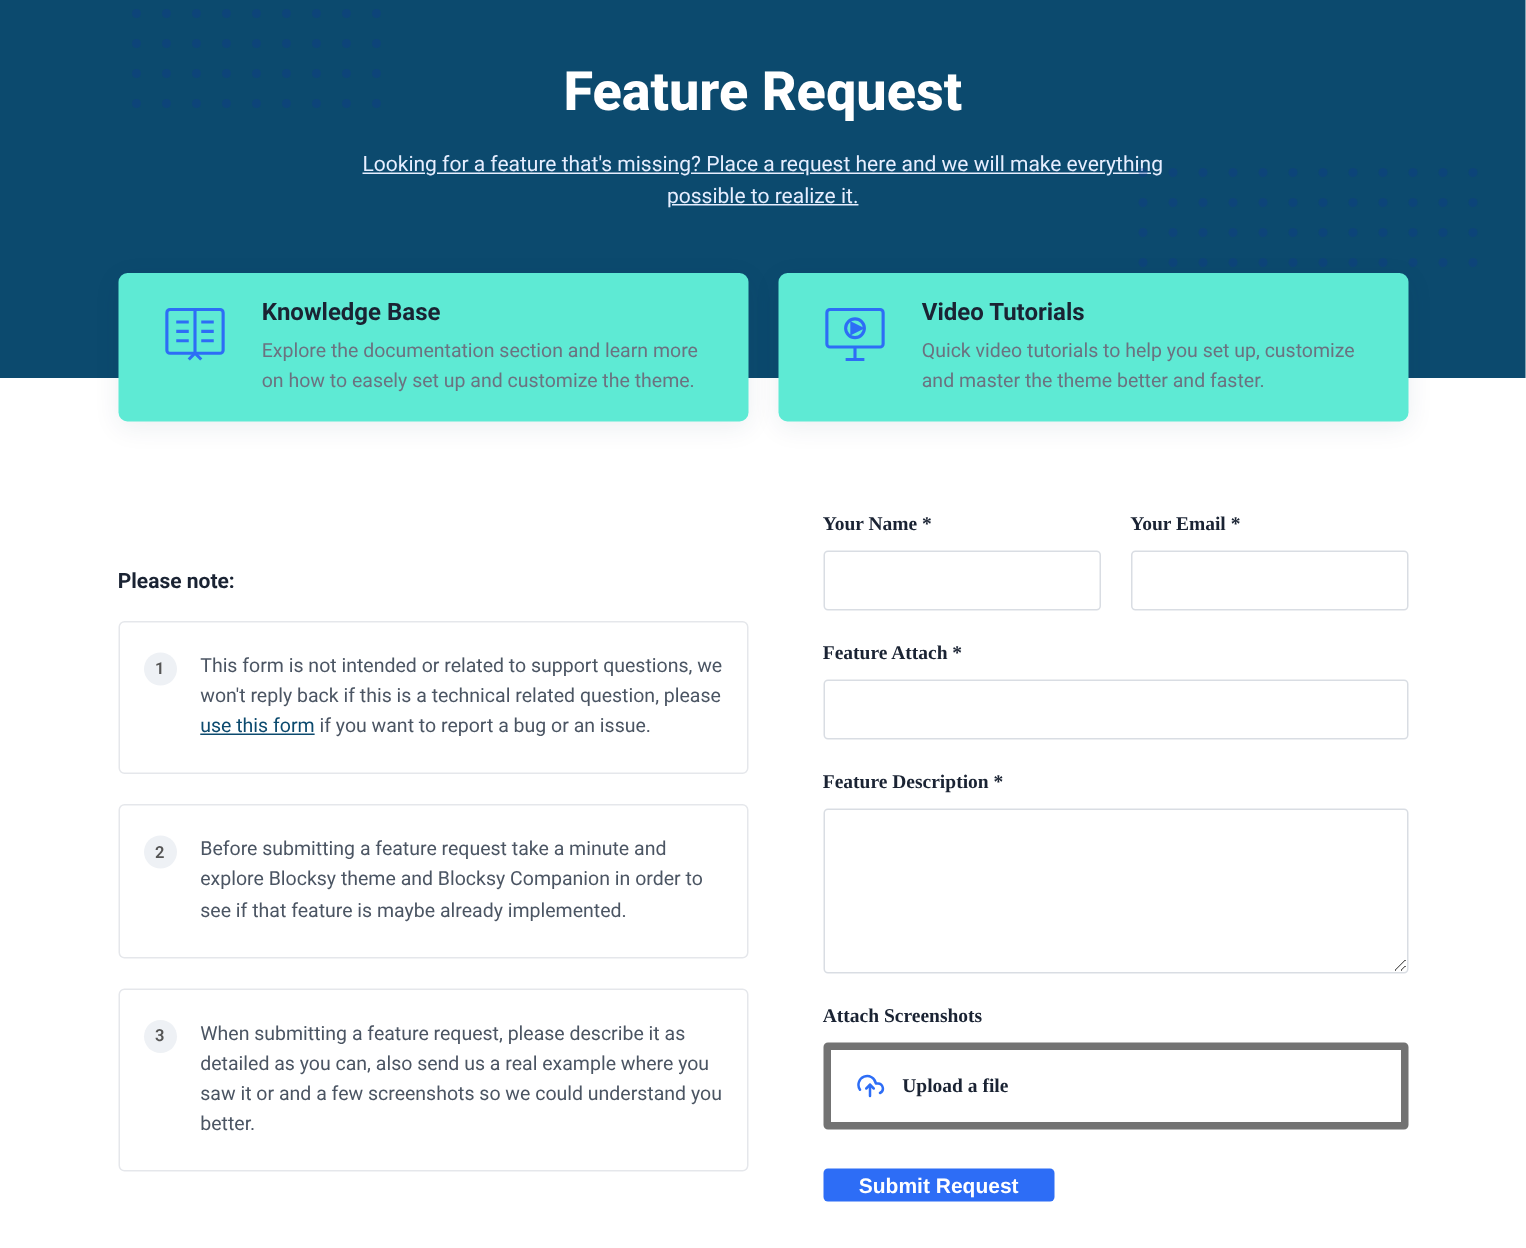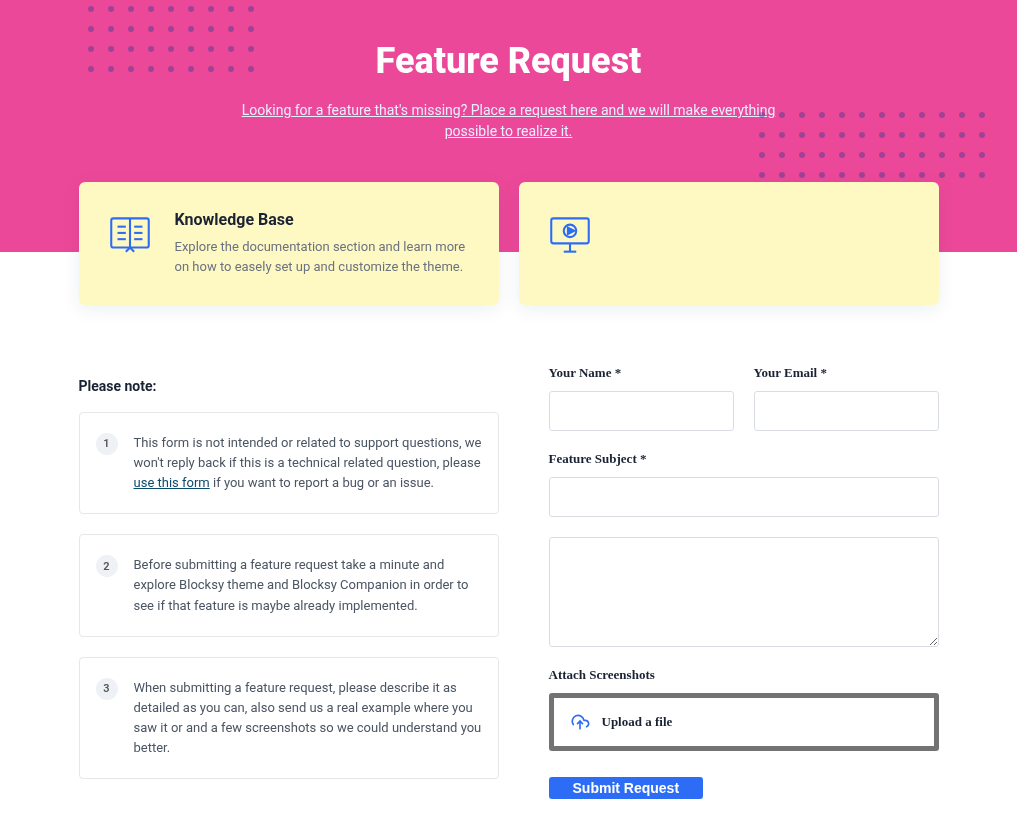--- a/index.html
+++ b/index.html
@@ -3,21 +3,21 @@
 <meta charset="utf-8">
 <style>
   * { box-sizing: border-box; margin: 0; padding: 0; }
   body {
     font-family: -apple-system, BlinkMacSystemFont, "Segoe UI", Roboto, Helvetica, Arial, sans-serif;
     background: #fff;
     color: #222;
     width: 1017px;
   }
   .hero {
-    background: #ec4899;
+    background: #0c4a6e;
     padding: 40px 0 110px;
     text-align: center;
     position: relative;
     overflow: hidden;
   }
   .dots {
     position: absolute;
     display: grid;
     grid-template-columns: repeat(9, 6px);
     grid-auto-rows: 6px;
@@ -48,24 +48,24 @@
     margin: -70px auto 0;
     position: relative;
   }
   .cards {
     display: flex;
     gap: 20px;
     margin-bottom: 60px;
   }
   .card {
     flex: 1;
-    background: #fef9c3;
+    background: #5eead4;
     border-radius: 6px;
     box-shadow: 0 4px 18px rgba(26,47,90,0.08);
-    padding: 28px 26px;
+    padding: 16px 26px;
     display: flex;
     gap: 20px;
     cursor: pointer;
     justify-content: space-between;
   }
   .card-icon {
     flex: 0 0 50px;
     height: 50px;
     color: #2d6df6;
   }
@@ -304,20 +304,24 @@
     <div class="card">
       <div class="card-icon">
         <svg viewBox="0 0 48 48" fill="none" stroke="currentColor" stroke-width="2">
           <rect x="6" y="8" width="36" height="24" rx="2"></rect>
           <circle cx="24" cy="20" r="6"></circle>
           <polygon points="22,17 28,20 22,23" fill="currentColor"></polygon>
           <line x1="18" y1="40" x2="30" y2="40"></line>
           <line x1="24" y1="32" x2="24" y2="40"></line>
         </svg>
       </div>
+      <div class="card-body">
+        <h3>Video Tutorials</h3>
+        <p>Quick video tutorials to help you set up, customize and master the theme better and faster.</p>
+      </div>
     </div>
   </div>
 
   <div class="main">
     <div class="left">
       <h4>Please note:</h4>
 
       <div class="note">
         <div class="note-num">1</div>
         <div class="note-text">
@@ -343,27 +347,28 @@
           <input type="text" style="">
         </div>
         <div class="field">
           <label class="req">Your Email</label>
           <input type="text" style="">
         </div>
       </div>
 
       <div class="row">
         <div class="field">
-          <label class="req">Feature Subject</label>
+          <label class="req">Feature Attach</label>
           <input type="text" style="">
         </div>
       </div>
 
       <div class="row">
         <div class="field">
+          <label class="req">Feature Description</label>
           <textarea style=""></textarea>
         </div>
       </div>
 
       <div class="field" style="margin-bottom:0;">
         <label>Attach Screenshots</label>
         <div class="upload">
           <svg width="20" height="20" viewBox="0 0 24 24" fill="none" stroke="currentColor" stroke-width="2" stroke-linecap="round" stroke-linejoin="round">
             <path d="M20 17.6A4 4 0 0 0 18 10h-1.3A7 7 0 1 0 4 15"></path>
             <polyline points="9 14 12 11 15 14"></polyline>

